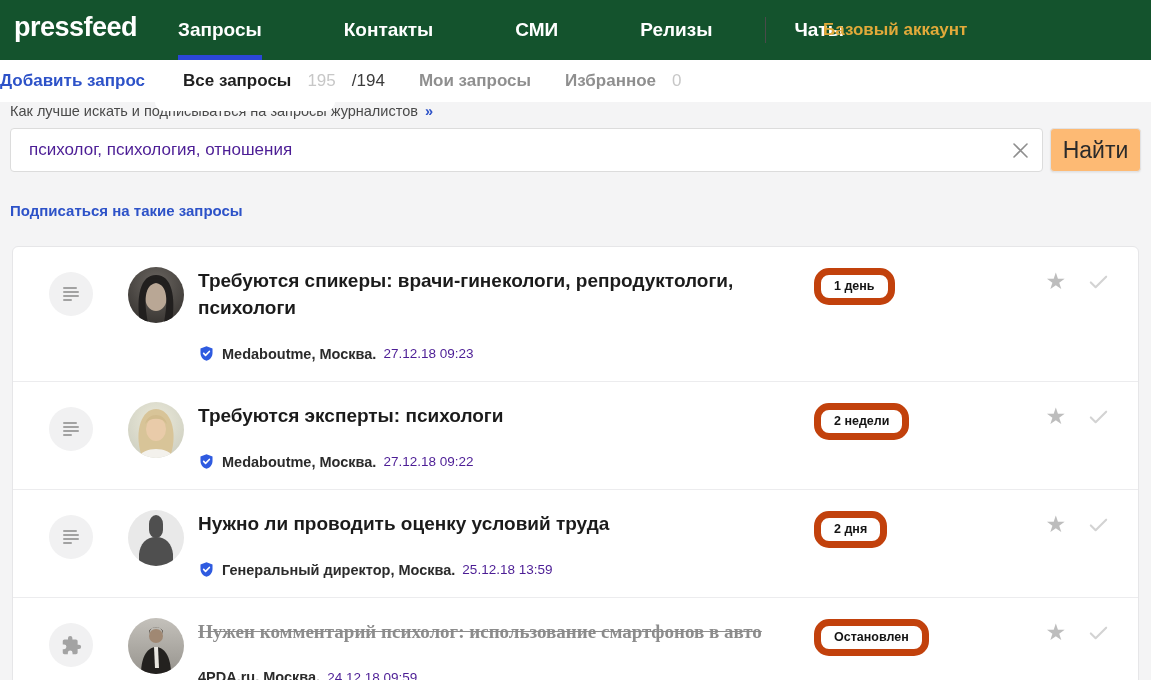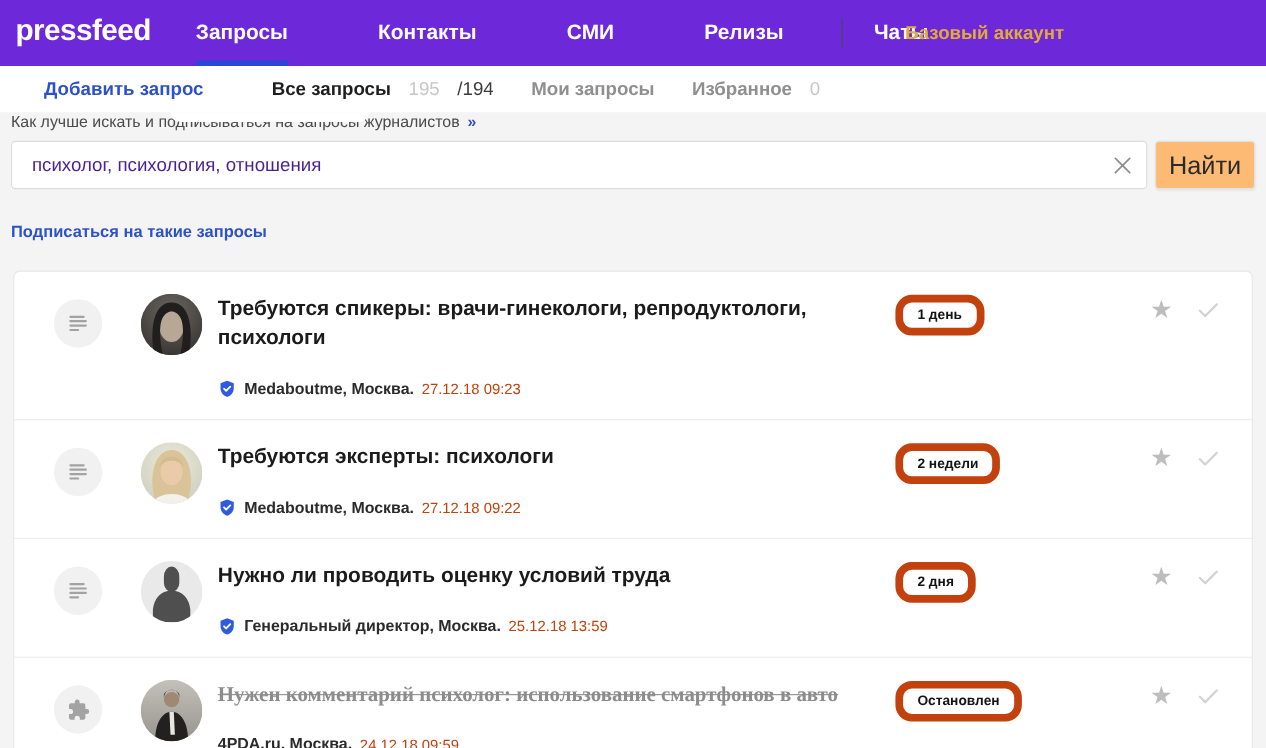--- a/index.html
+++ b/index.html
@@ -1,36 +1,36 @@
 <!DOCTYPE html>
 <html style="--accent-blue: #2b46d8; --link-blue: #2d52c8; --account-gold: #e2aa3a; --verified-blue: #2f5be0;"><head>
 <meta charset="utf-8">
 <style>
   * { margin:0; padding:0; box-sizing:border-box; }
   html,body { width:1151px; height:680px; overflow:hidden; background:#f4f4f5;
               font-family:"Liberation Sans", sans-serif; }
 
   
-  .topnav { position:relative; height:60px; background:#6d28d9; display:flex; align-items:center; }
+  .topnav { position:relative; height:60px; background:#14532d; display:flex; align-items:center; }
   .logo { position:absolute; left:14px; top:12px; color:#fff; font-size:27px; font-weight:800;
           letter-spacing:-0.5px; cursor:pointer; }
   .nav-items { position:absolute; left:178px; top:0; height:60px; display:flex; gap:82px; }
   .nav-item { position:relative; height:60px; display:flex; align-items:center; color:#fff;
               font-size:19px; font-weight:600; cursor:pointer; text-decoration:none; }
   .nav-item.active::after { content:""; position:absolute; left:0; right:0; bottom:0; height:5px;
               background:var(--accent-blue,#2b46d8); }
   .nav-divider { position:absolute; left:765px; top:17px; width:1px; height:26px; background:#4a4a4a; }
   .account { position:absolute; left:823px; top:0; height:60px; display:flex; align-items:center;
              color:var(--account-gold,#e2aa3a); font-size:17px; font-weight:700; cursor:pointer;
              text-decoration:none; }
 
   
   .tabbar { height:42px; background:#fff; display:flex; align-items:center; }
-  .add-request { margin-right:62px; color:var(--link-blue,#2d52c8); font-size:17px; font-weight:600;
-                 cursor:pointer; text-decoration:none;padding-left:40px; }
+  .add-request { margin-right:38px; color:var(--link-blue,#2d52c8); font-size:17px; font-weight:600;
+                 cursor:pointer; text-decoration:none; }
   .tab { display:flex; align-items:baseline; gap:16px; font-size:17px; color:#8f8f8f; font-weight:600;
          cursor:pointer; }
   .tab + .tab { margin-left:34px; }
   .tab .tab-label-strong { color:#1f1f1f; font-weight:700; }
   .count-light { color:#c7c7c7; font-weight:400; }
   .count-dark  { color:#3c3c3c; font-weight:400; }
 
   
   .content { position:relative; padding:0 10px; }
   .tab-notch { position:absolute; top:0; left:155px; width:180px; height:9px; background:#fff;
@@ -64,21 +64,21 @@
   .avatar { width:56px; height:56px; margin-left:35px; flex:none; border-radius:50%; overflow:hidden;
             cursor:pointer; }
   .avatar svg { display:none; width:56px; height:56px; }
   .avatar svg.show { display:block; }
   .rcontent { width:616px; margin-left:14px; flex:none; }
   .rtitle { max-width:575px; font-size:19px; line-height:27px; font-weight:700; color:#1b1b1b; }
   .request-row.stopped .rtitle { color:#8c8c8c; text-decoration:line-through;font-family:Liberation Serif, serif; }
   .rmeta { margin-top:24px; display:flex; align-items:center; gap:7px; }
   .shield { width:17px; height:17px; color:var(--verified-blue,#2f5be0); flex:none; display:flex; }
   .rsource { font-size:14.5px; font-weight:700; color:#2b2b2b; }
-  .rtime { font-size:13.5px; color:#c2410c; }
+  .rtime { font-size:13.5px; color:#4c1d95; }
   .badge-col { width:222px; flex:none; padding-top:1px; }
   .badge { display:inline-block; border:7px solid #c2410c; border-radius:15px; padding:4px 13px 5px;
            font-size:12.5px; font-weight:700; color:#141414; background:#fff; white-space:nowrap; }
   .actions { display:flex; gap:21px; padding:1px 28px 0 8px; margin-left:auto; }
   .star { font-size:23px; line-height:26px; color:#bdbdbd; cursor:pointer; }
   .check { cursor:pointer; display:flex; align-items:center; height:26px; }
 </style>
 </head>
 <body>
 

